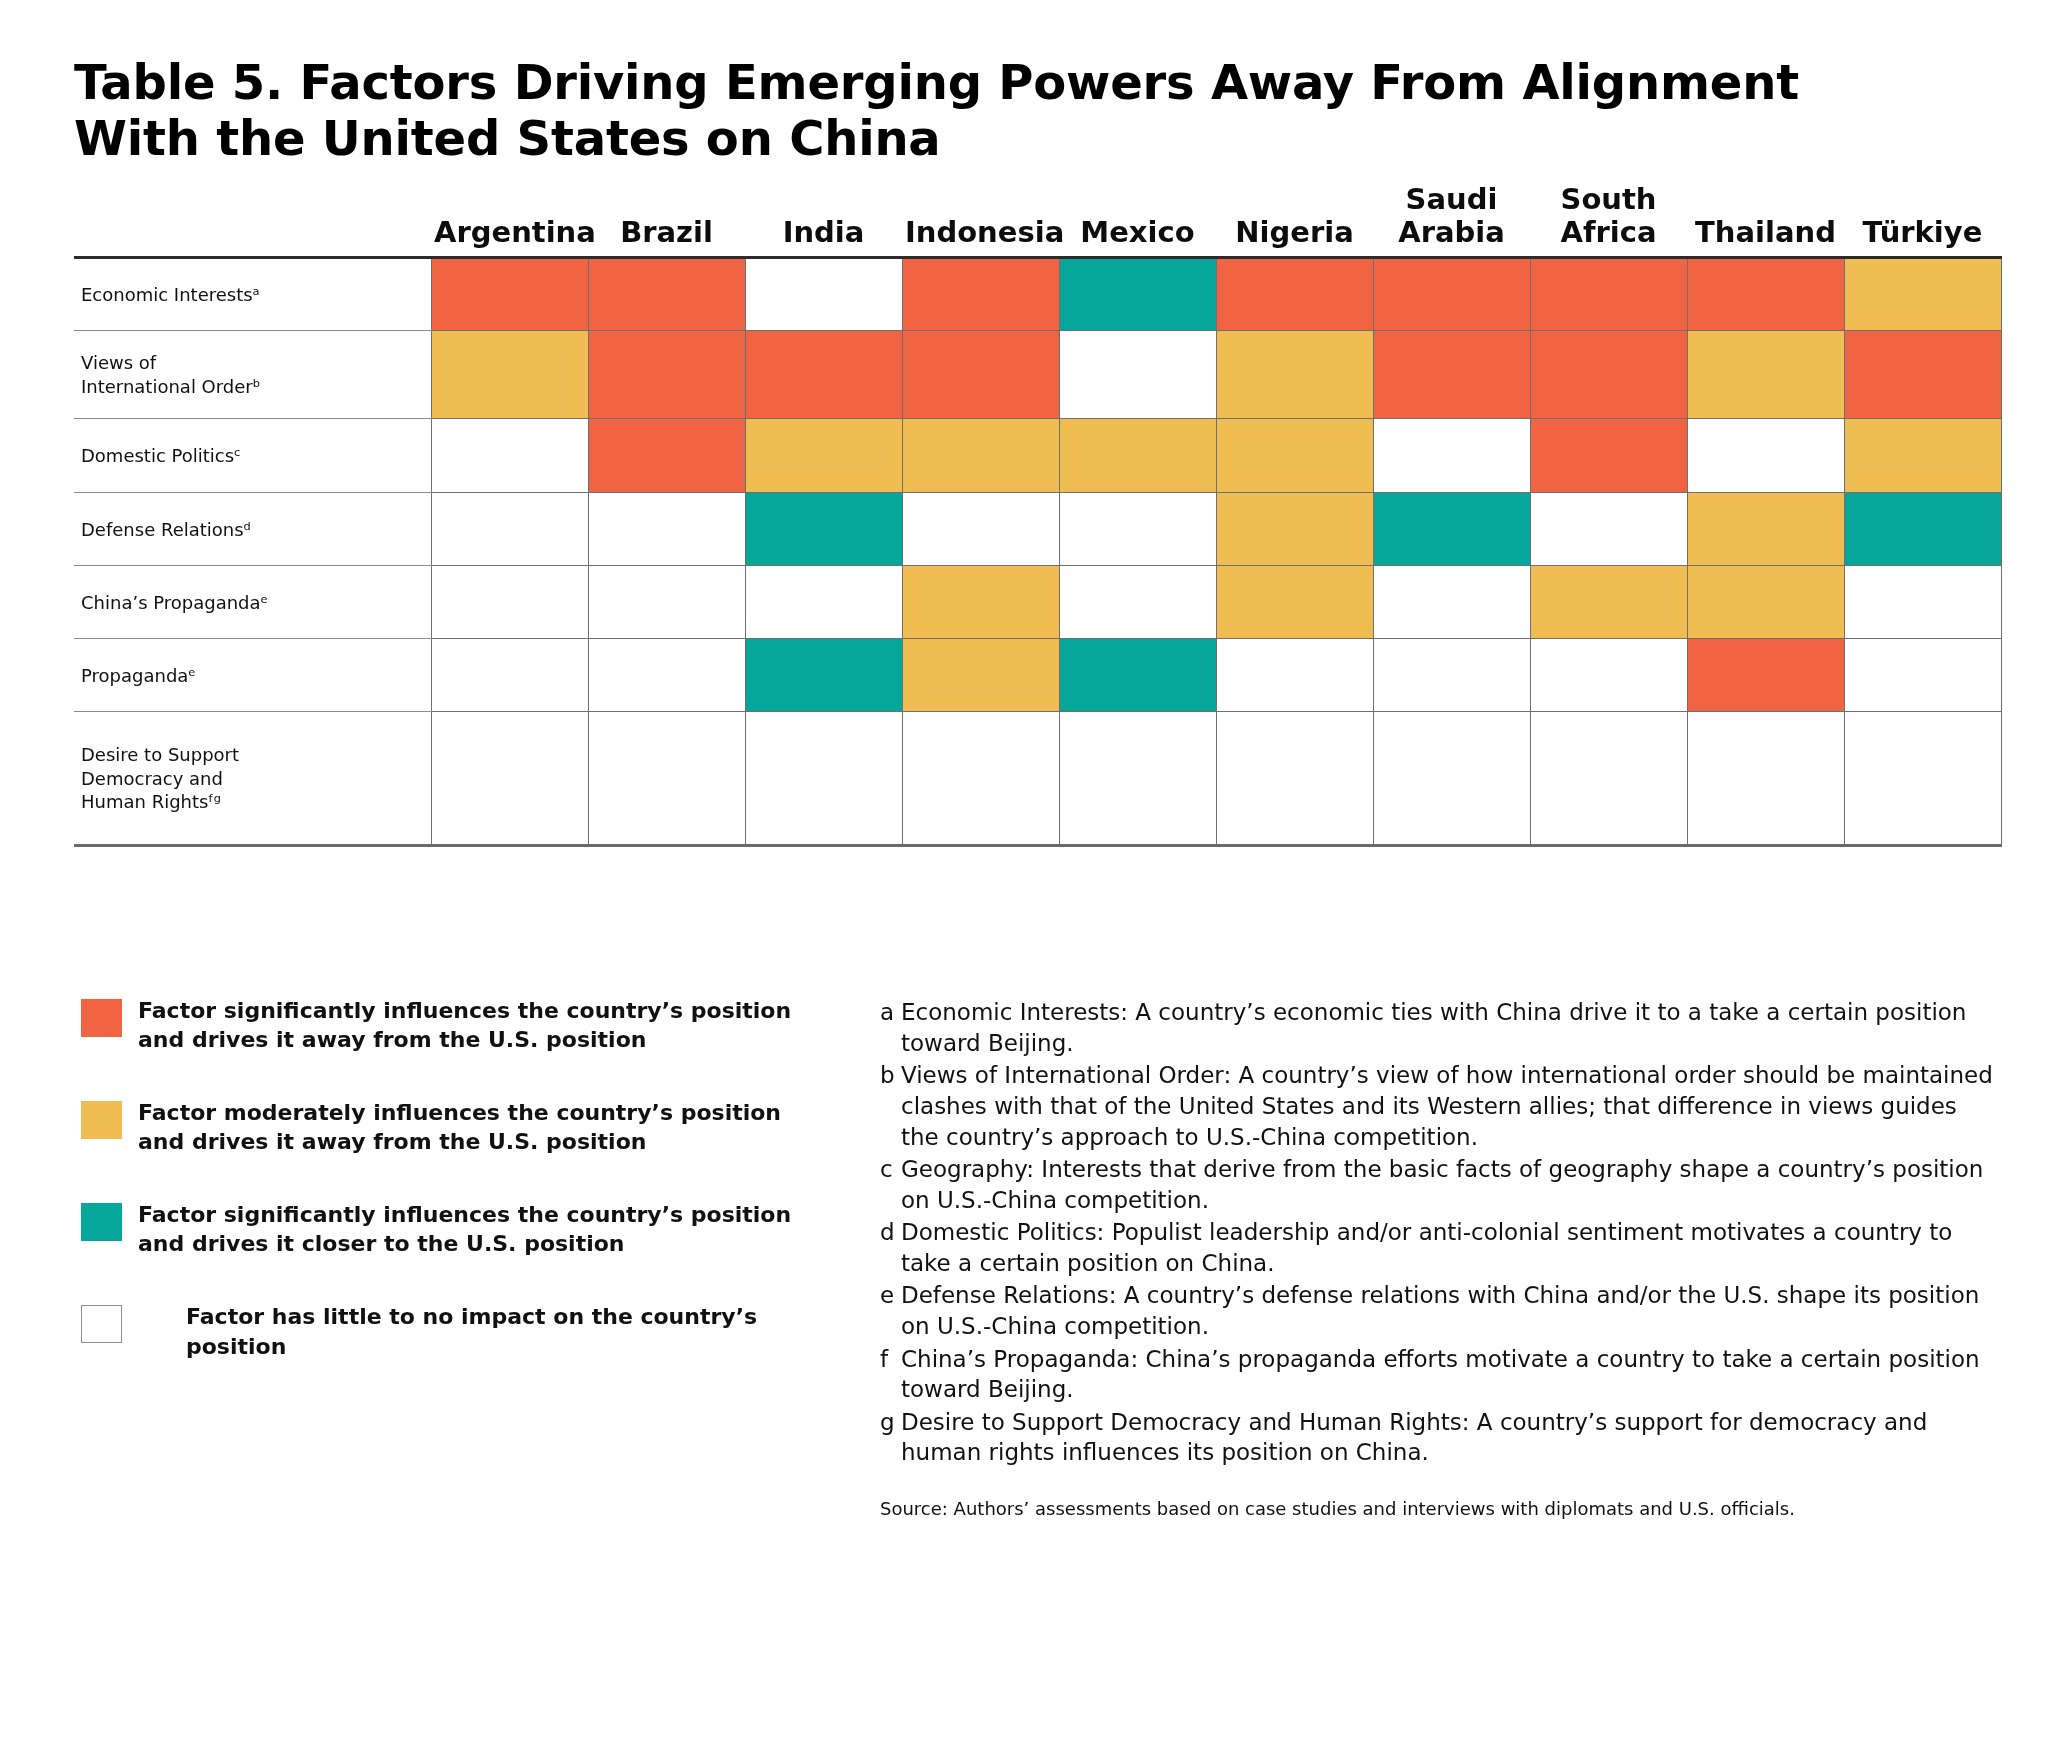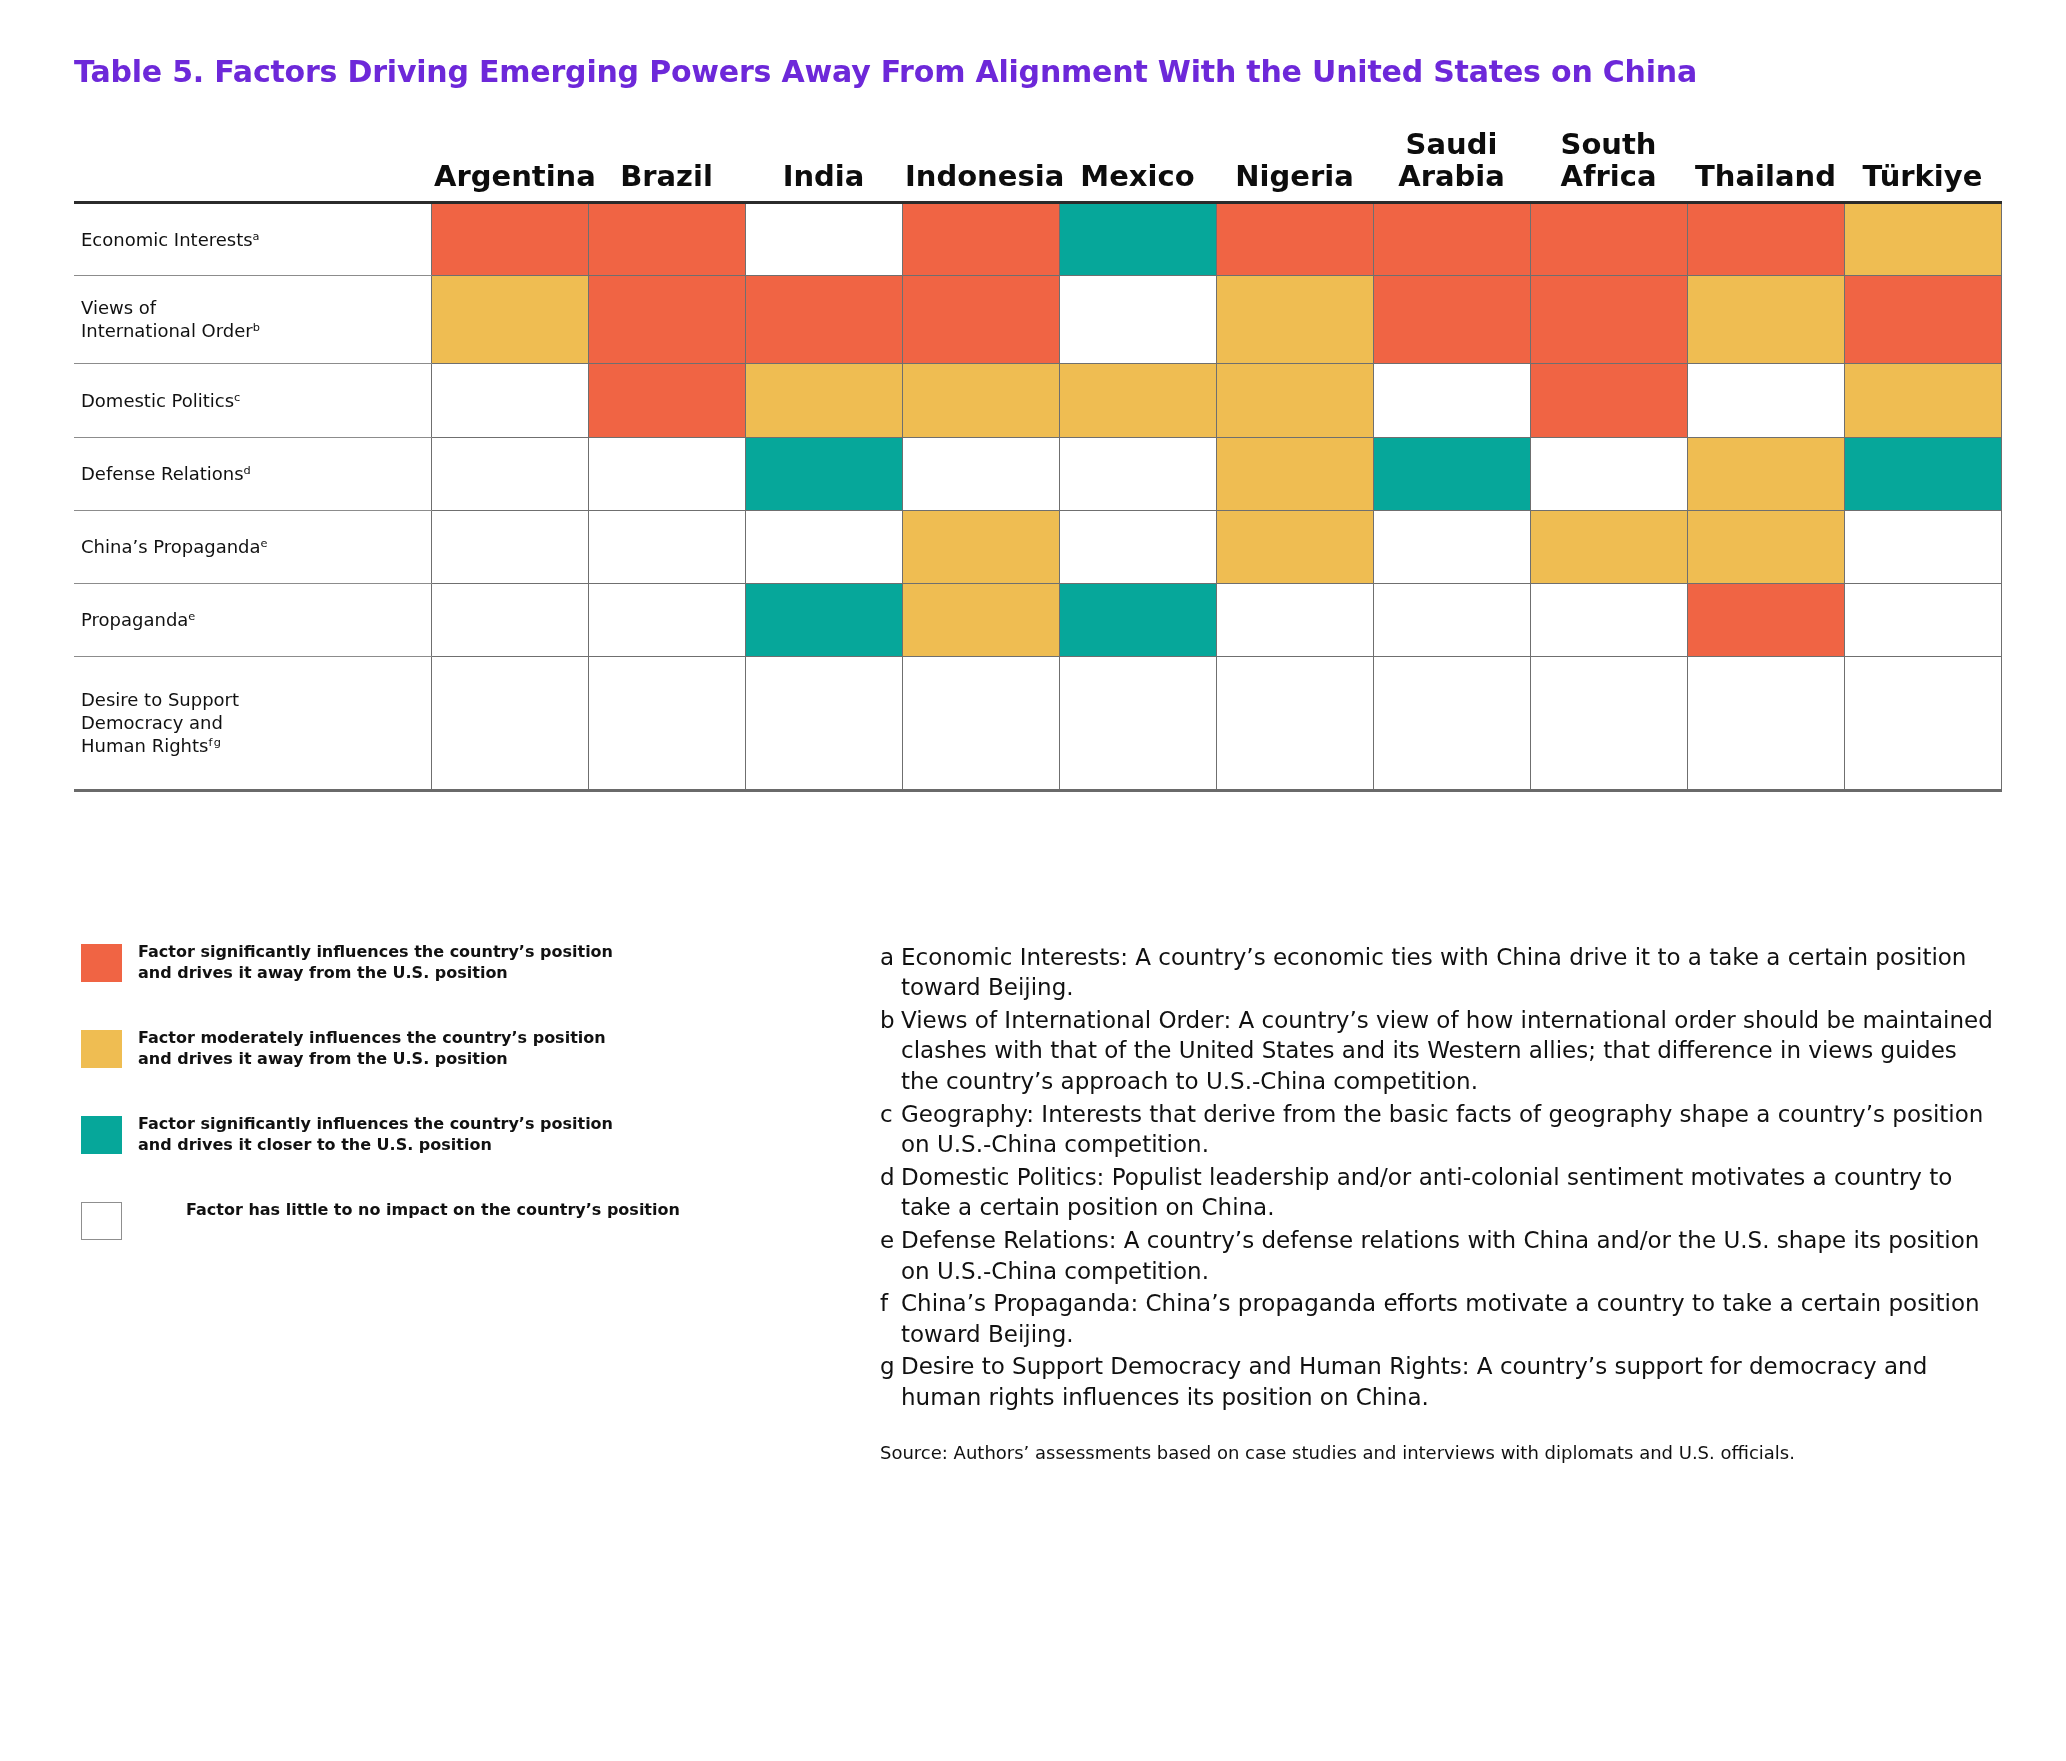--- a/index.html
+++ b/index.html
@@ -16,26 +16,26 @@
     overflow: hidden;
   }
   .page {
     padding: 55px 69px 0 74px;
   }
 
   
   .title {
     font-family: "DejaVu Sans", sans-serif;
     font-weight: bold;
-    font-size: 30px;
+    font-size: 48px;
     line-height: 1.16;
     letter-spacing: -0.2px;
-    color: #6d28d9;
+    color: #000000;
     max-width: 1859px;
-    margin: 0 0 38px 0;
+    margin: 0 0 17px 0;
   }
 
   
   table.matrix {
     border-collapse: collapse;
     table-layout: fixed;
     width: 1924px;
     margin-left: 0;
   }
   table.matrix col.rowlab { width: 357px; }
@@ -118,21 +118,21 @@
     margin-right: 16px;
     margin-top: 3px;
   }
   .swatch.s-red   { background: #f06444; }
   .swatch.s-yel   { background: #efbd52; }
   .swatch.s-teal  { background: #06a79a; }
   .swatch.s-white { background: #ffffff; border: 1.5px solid #8f8f8f; }
   .legend-text {
     font-family: "DejaVu Sans", sans-serif;
     font-weight: bold;
-    font-size: 16px;
+    font-size: 22px;
     line-height: 1.32;
     color: #111;
     white-space: pre-line;
   }
 
   .notes {
     flex: 1 1 auto;
     padding-left: 32px;
     padding-top: 1px;
   }

